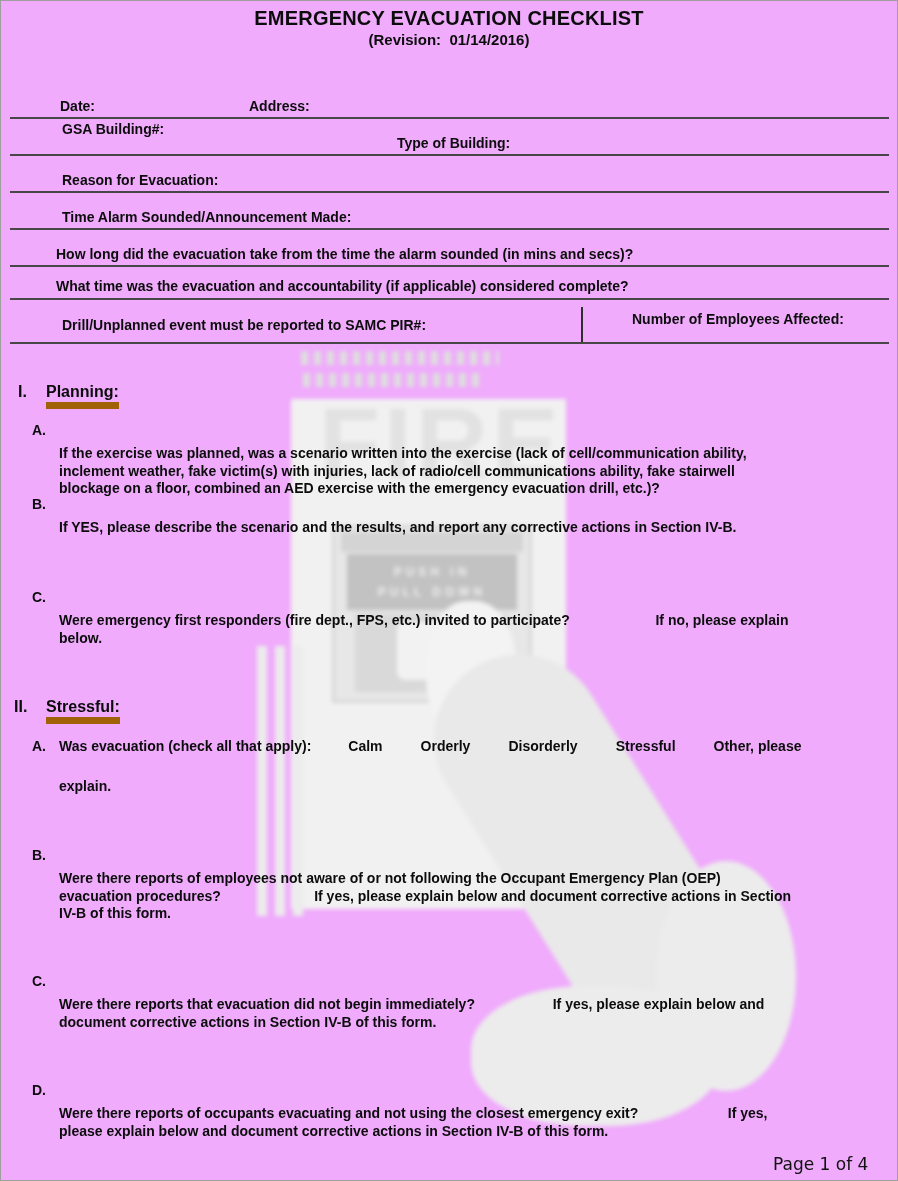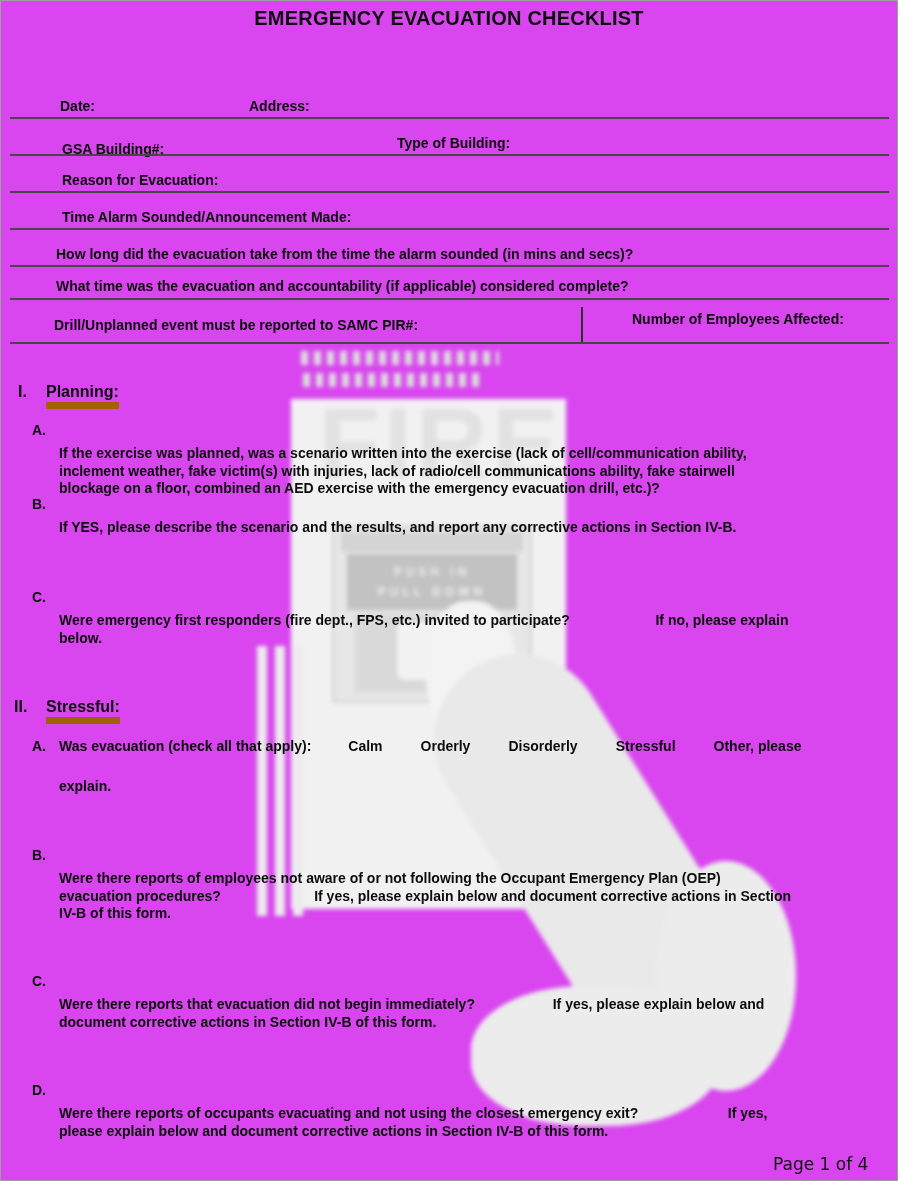--- a/index.html
+++ b/index.html
@@ -1,18 +1,18 @@
 <!DOCTYPE html>
 <html><head>
 <meta charset="utf-8">
 <style>
   html,body{margin:0;padding:0;background:#ffffff;}
   .page{
     position:relative; width:898px; height:1181px;
-    background:#d946ef; border:1px solid #9f9f9f; box-sizing:border-box;
+    background:#f0abfc; border:1px solid #9f9f9f; box-sizing:border-box;
     font-family:"Liberation Sans",sans-serif; font-weight:bold; color:#0c0c0c;
     overflow:hidden;
   }
   .abs{position:absolute;}
   .title{left:0; right:0; top:6px; text-align:center; font-size:20px; letter-spacing:.2px;}
   .subtitle{left:0; right:0; top:30px; text-align:center; font-size:15px; white-space:pre;}
   .flabel{font-size:14px; white-space:pre;margin-left:41px;}
   .rule{height:2px; background:#474747;}
   .vdivider{width:2px; background:#2e2e2e;}
   .sec-num{font-size:16px;}
@@ -66,42 +66,43 @@
       <div class="abs wm-inner"></div>
       <div class="abs wm-handle"></div>
     </div>
     <div class="abs wm-hand"></div>
     <div class="abs wm-arm"></div>
     <div class="abs wm-elbow"></div>
     <div class="abs wm-low"></div>
   </div>
 
   <div class="abs title">EMERGENCY EVACUATION CHECKLIST</div>
+  <div class="abs subtitle">(Revision:  01/14/2016)</div>
 
   <div class="abs flabel" style="left:18px; top:97px;">Date:</div>
   <div class="abs flabel" style="left:207px; top:97px;">Address:</div>
   <div class="abs rule" style="left:9px; right:8px; top:116px;"></div>
 
-  <div class="abs flabel" style="left:20px; top:140px;text-decoration:underline;">GSA Building#:</div>
+  <div class="abs flabel" style="left:20px; top:120px;">GSA Building#:</div>
   <div class="abs flabel" style="left:355px; top:134px;text-align:right;">Type of Building:</div>
   <div class="abs rule" style="left:9px; right:8px; top:153px;"></div>
 
   <div class="abs flabel" style="left:20px; top:171px;">Reason for Evacuation:</div>
   <div class="abs rule" style="left:9px; right:8px; top:190px;"></div>
 
   <div class="abs flabel" style="left:20px; top:208px;">Time Alarm Sounded/Announcement Made:</div>
   <div class="abs rule" style="left:9px; right:8px; top:227px;"></div>
 
   <div class="abs flabel" style="left:14px; top:245px;">How long did the evacuation take from the time the alarm sounded (in mins and secs)?</div>
   <div class="abs rule" style="left:9px; right:8px; top:264px;"></div>
 
   <div class="abs flabel" style="left:14px; top:277px;">What time was the evacuation and accountability (if applicable) considered complete?</div>
   <div class="abs rule" style="left:9px; right:8px; top:297px;"></div>
 
-  <div class="abs flabel" style="left:12px; top:316px;">Drill/Unplanned event must be reported to SAMC PIR#:</div>
+  <div class="abs flabel" style="left:20px; top:316px;">Drill/Unplanned event must be reported to SAMC PIR#:</div>
   <div class="abs vdivider" style="left:580px; top:306px; height:35px;"></div>
   <div class="abs flabel" style="left:590px; top:310px;">Number of Employees Affected:</div>
   <div class="abs rule" style="left:9px; right:8px; top:341px;"></div>
 
   <div class="abs sec-num" style="left:17px; top:382px;">I.</div>
   <div class="abs sec-title" style="left:45px; top:382px;">Planning:</div>
 
   <div class="abs item-label" style="left:31px; top:421px;">A.</div>
   <div class="abs item-text" style="left:58px; top:421px;">If the exercise was planned, was a scenario written into the exercise (lack of cell/communication ability,
 inclement weather, fake victim(s) with injuries, lack of radio/cell communications ability, fake stairwell

